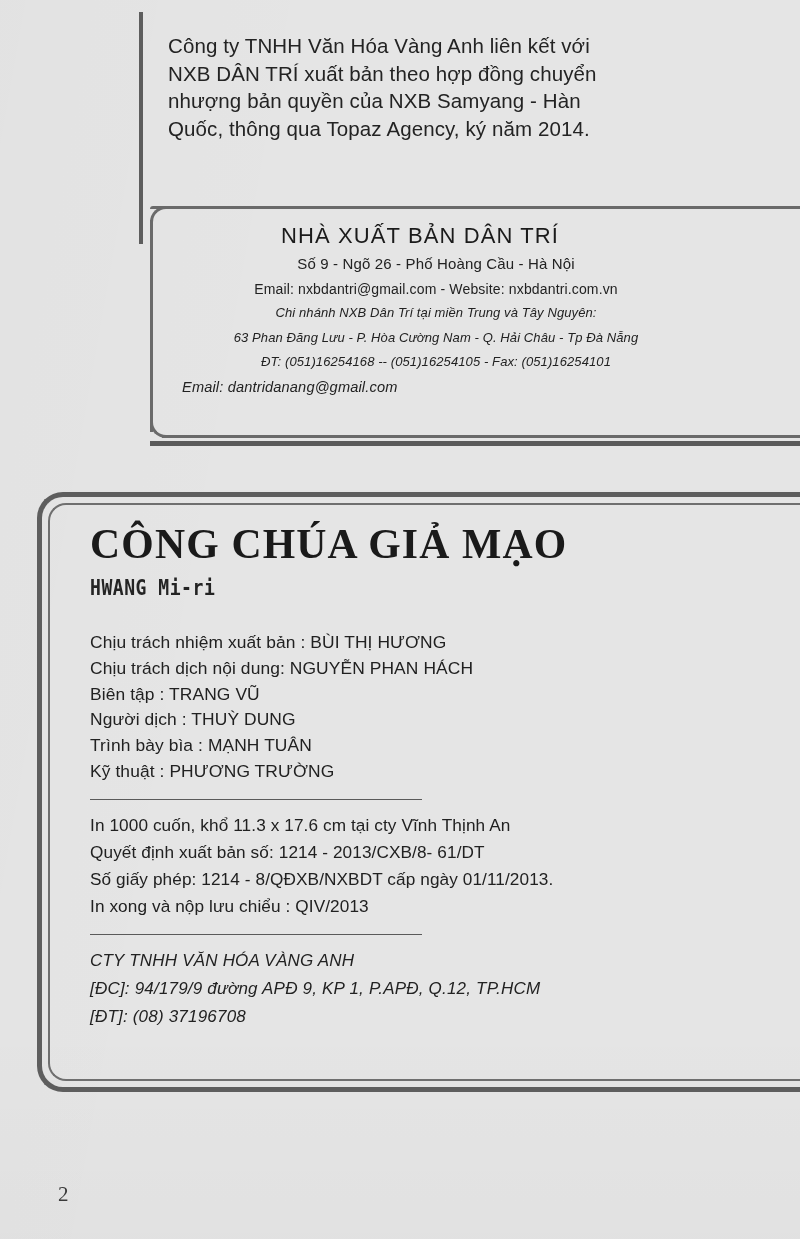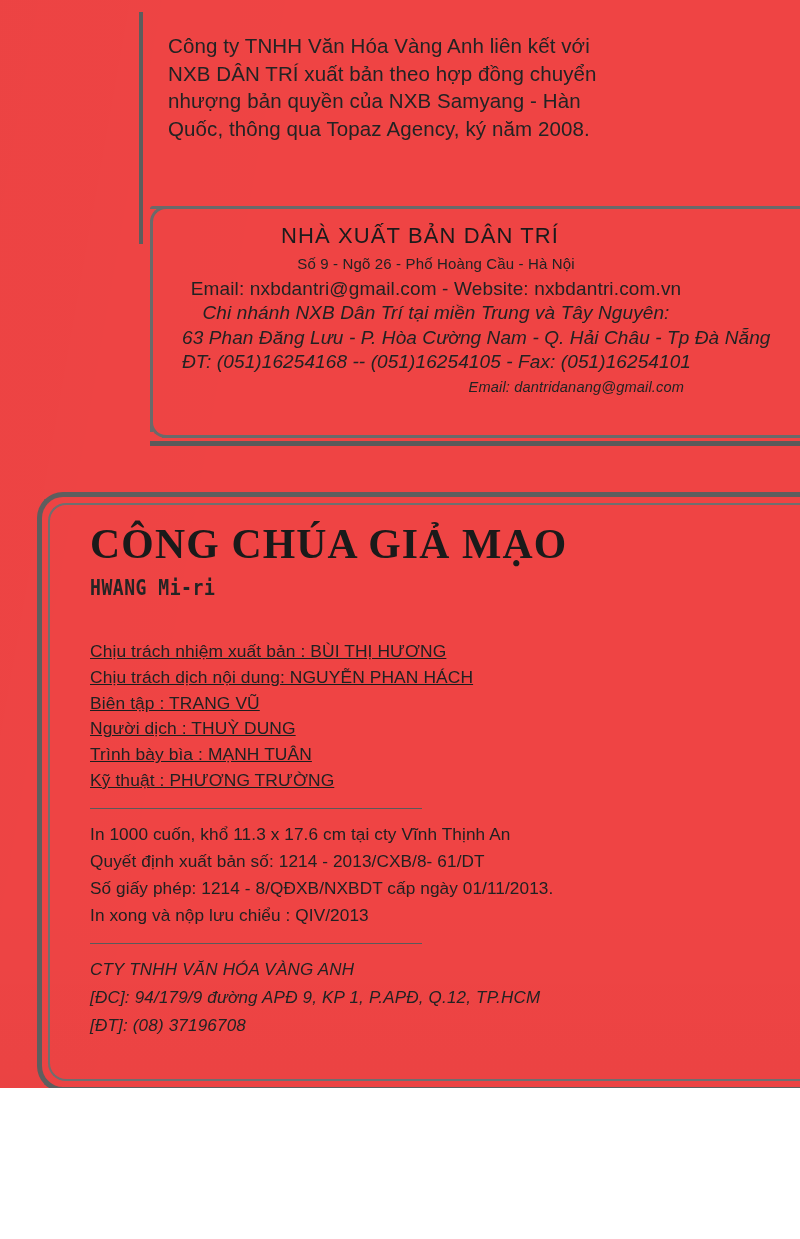--- a/index.html
+++ b/index.html
@@ -9,22 +9,22 @@
     background: #ffffff;
   }
   body {
     font-family: "Liberation Sans", "DejaVu Sans", sans-serif;
     color: #1d1d1d;
   }
 
   .page {
     position: relative;
     width: 800px;
-    height: 1088px;
-    background: #ef4444;
+    height: 1239px;
+    background: #e5e5e5;
     overflow: hidden;
   }
 
   
   .scan-tint {
     position: absolute;
     inset: 0;
     background:
       linear-gradient(100deg, rgba(0,0,0,0.012) 0%, rgba(0,0,0,0) 35%),
       linear-gradient(0deg, rgba(0,0,0,0.015) 0%, rgba(0,0,0,0) 18%);
@@ -126,30 +126,30 @@
     color: #1b1b1b;
   }
   .pub-line {
     font-size: 15px;
     line-height: 24.5px;
     letter-spacing: 0.15px;
     color: #222;
     white-space: nowrap;
     padding-left: 32px;
   }
-  .pub-line.small { font-size: 19px; }
+  .pub-line.small { font-size: 14px; }
   .pub-line.ital {
     font-style: italic;
-    font-size: 19px;
+    font-size: 13px;
     letter-spacing: 0.1px;
   }
   .pub-line.ital-right {
     font-style: italic;
     font-size: 14.6px;
-    text-align: right;
+    text-align: left;
     padding-right: 6px;
   }
 
   
   .colophon {
     position: absolute;
     left: 37px;
     top: 492px;
     width: 790px;
     height: 600px;
@@ -195,22 +195,21 @@
     font-size: 21px;
     line-height: 30px;
     letter-spacing: 0.6px;
     color: #242424;
     margin-top: 6px;
     transform: scaleX(0.86);
     transform-origin: left center;
   }
 
   .credits {
-    margin-top: 36px;
-    text-decoration: underline;
+    margin-top: 27px;
   }
   .credit-line {
     font-size: 17.4px;
     line-height: 25.8px;
     letter-spacing: 0.1px;
     color: #212121;
     white-space: nowrap;
   }
 
   .rule {
@@ -256,21 +255,21 @@
 <div class="page">
 
   <div class="scan-tint"></div>
 
   <div class="frame-vrule"></div>
 
   <div class="intro-block">
     <div class="intro-line">Công ty TNHH Văn Hóa Vàng Anh liên kết với</div>
     <div class="intro-line">NXB DÂN TRÍ xuất bản theo hợp đồng chuyển</div>
     <div class="intro-line">nhượng bản quyền của NXB Samyang - Hàn</div>
-    <div class="intro-line last">Quốc, thông qua Topaz Agency, ký năm 2008.</div>
+    <div class="intro-line last">Quốc, thông qua Topaz Agency, ký năm 2014.</div>
   </div>
 
   <div class="pub-box">
     <div class="corner-tl"></div>
     <div class="edge-top"></div>
     <div class="edge-left"></div>
     <div class="corner-bl"></div>
     <div class="edge-bot"></div>
     <div class="edge-bot2"></div>
 

